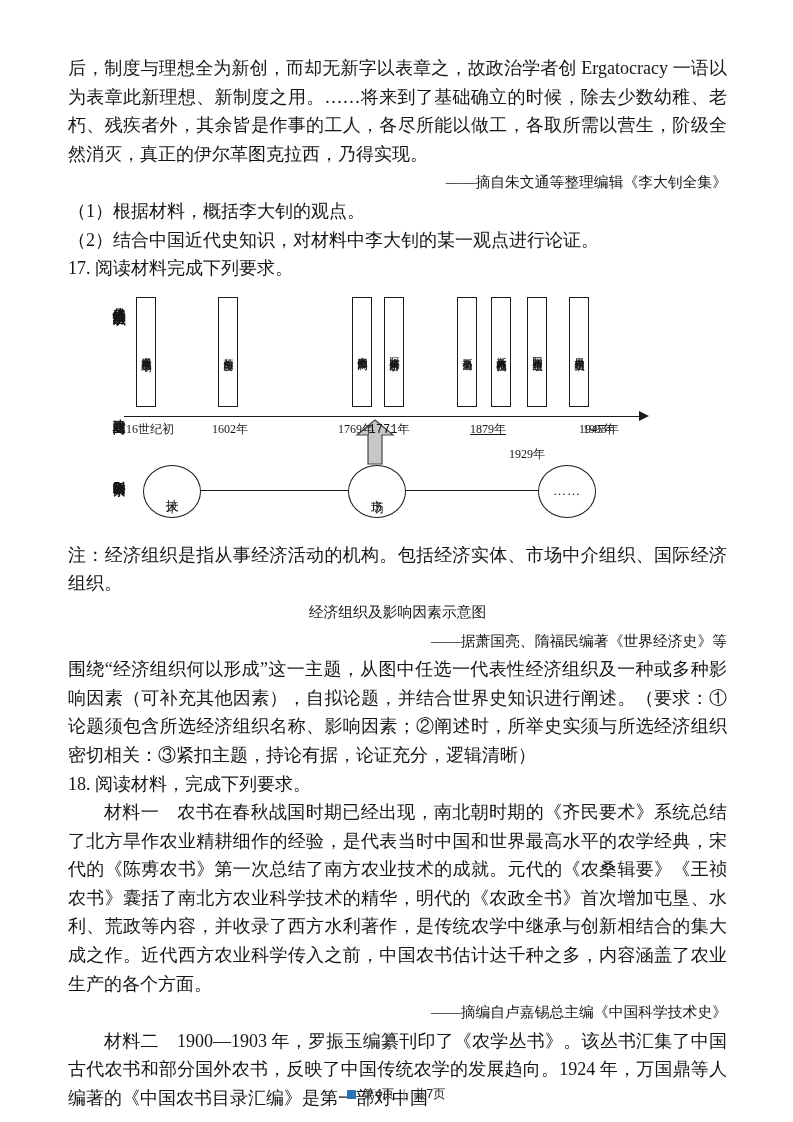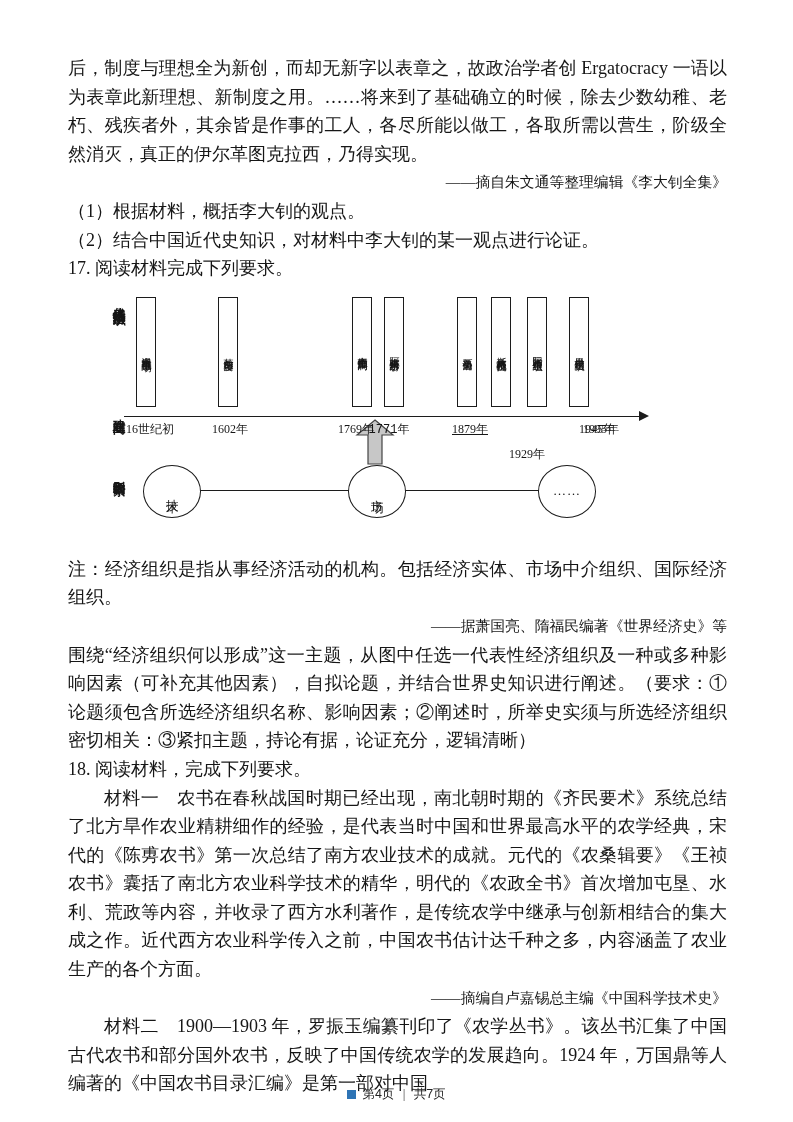--- a/index.html
+++ b/index.html
@@ -107,21 +107,21 @@
     color: #222;
   }
   .footer-square {
     display: inline-block;
     width: 9px; height: 9px;
     margin-right: 6px;
     vertical-align: -1px;
   }
   .footer-sep { color: #8a8a8a; margin: 0 8px; }
 
-  .mt-sm { margin-top: 16px; }
+  .mt-sm { margin-top: 2px; }
 </style>
 </head>
 <body>
 
 <div class="page">
 
   <p class="body-text">后，制度与理想全为新创，而却无新字以表章之，故政治学者创 Ergatocracy 一语以为表章此新理想、新制度之用。……将来到了基础确立的时候，除去少数幼稚、老朽、残疾者外，其余皆是作事的工人，各尽所能以做工，各取所需以营生，阶级全然消灭，真正的伊尔革图克拉西，乃得实现。</p>
   <p class="src">——摘自朱文通等整理编辑《李大钊全集》</p>
   <p class="body-text">（1）根据材料，概括李大钊的观点。</p>
   <p class="body-text">（2）结合中国近代史知识，对材料中李大钊的某一观点进行论证。</p>
@@ -159,21 +159,21 @@
         <span class="org-text">国际货币基金组织</span>
       </div>
     <div class="org-box" style="left:465px;">
         <span class="org-text">世界贸易组织</span>
       </div>
 
     <span class="year" style="left:18px;">16世纪初</span>
     <span class="year" style="left:98px;">1602年</span>
     <span class="year" style="left:224px;">1769年</span>
     <span class="year" style="left:257px;font-family:Liberation Mono, monospace;">1771年</span>
-    <span class="year" style="left:338px;text-decoration:underline;">1879年</span>
+    <span class="year" style="left:356px;text-decoration:underline;">1879年</span>
     <span class="year" style="left:395px;margin-top:25px;">1929年</span>
     <span class="year" style="left:429px;padding-left:36px;">1945年</span>
     <span class="year" style="left:469px;">1995年</span>
 
     <svg class="block-arrow" width="40" height="46" viewBox="0 0 40 46">
       <polygon points="20,1 38,16 27,16 27,45 13,45 13,16 2,16" fill="#c7c7c7" stroke="#444" stroke-width="1.2"></polygon>
     </svg>
 
     <div class="factor-line"></div>
 
@@ -183,20 +183,21 @@
     <div class="factor-circle" style="left:244px;">
         <span class="factor-v">市场</span>
       </div>
     <div class="factor-circle" style="left:434px;">
         <span class="factor-h">……</span>
       </div>
 
   </div>
 
   <p class="body-text mt-sm">注：经济组织是指从事经济活动的机构。包括经济实体、市场中介组织、国际经济组织。</p>
+  <p class="caption">经济组织及影响因素示意图</p>
   <p class="src">——据萧国亮、隋福民编著《世界经济史》等</p>
   <p class="body-text">围绕“经济组织何以形成”这一主题，从图中任选一代表性经济组织及一种或多种影响因素（可补充其他因素），自拟论题，并结合世界史知识进行阐述。（要求：①论题须包含所选经济组织名称、影响因素；②阐述时，所举史实须与所选经济组织密切相关：③紧扣主题，持论有据，论证充分，逻辑清晰）</p>
 
   <p class="body-text">18. 阅读材料，完成下列要求。</p>
   <p class="body-text indent2">材料一　农书在春秋战国时期已经出现，南北朝时期的《齐民要术》系统总结了北方旱作农业精耕细作的经验，是代表当时中国和世界最高水平的农学经典，宋代的《陈旉农书》第一次总结了南方农业技术的成就。元代的《农桑辑要》《王祯农书》囊括了南北方农业科学技术的精华，明代的《农政全书》首次增加屯垦、水利、荒政等内容，并收录了西方水利著作，是传统农学中继承与创新相结合的集大成之作。近代西方农业科学传入之前，中国农书估计达千种之多，内容涵盖了农业生产的各个方面。</p>
   <p class="src">——摘编自卢嘉锡总主编《中国科学技术史》</p>
   <p class="body-text indent2">材料二　1900—1903 年，罗振玉编纂刊印了《农学丛书》。该丛书汇集了中国古代农书和部分国外农书，反映了中国传统农学的发展趋向。1924 年，万国鼎等人编著的《中国农书目录汇编》是第一部对中国</p>
 
   <div class="footer">
     <span class="footer-square" style="background: rgb(46, 116, 181);"></span><span>第4页</span><span class="footer-sep">|</span><span>共7页</span>

